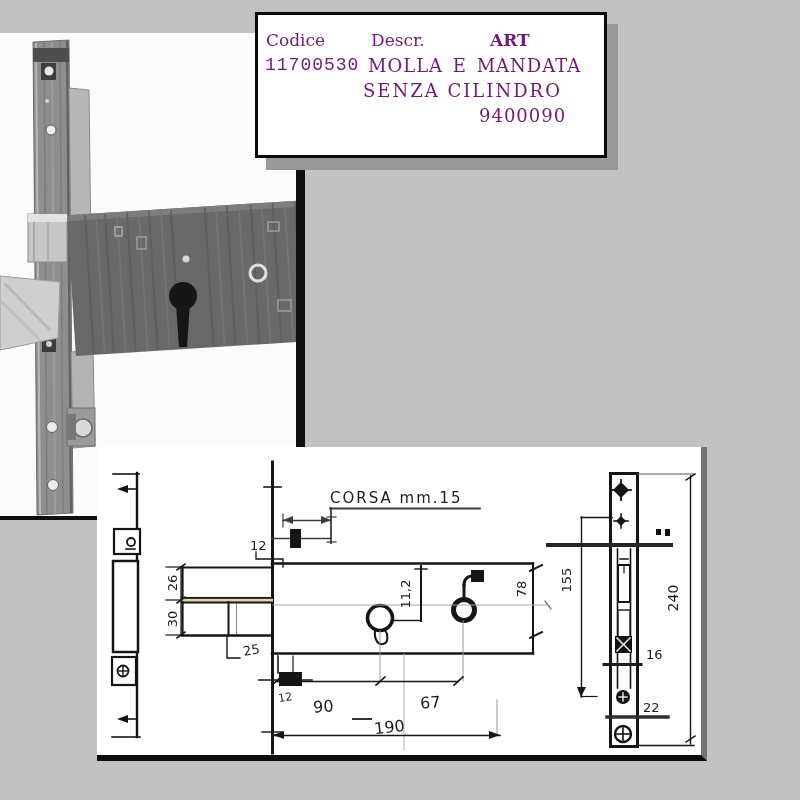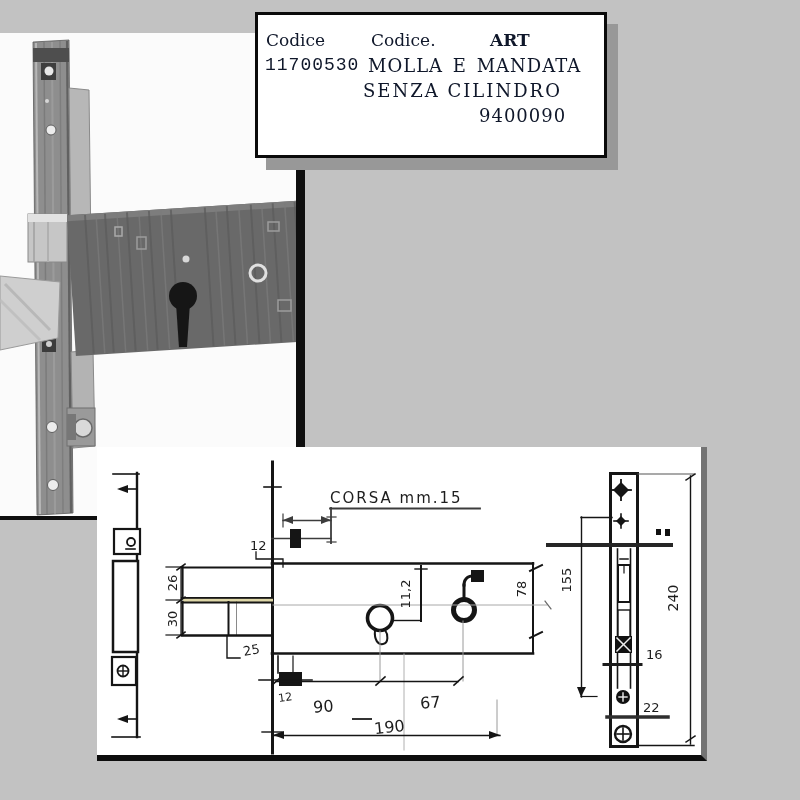--- a/index.html
+++ b/index.html
@@ -3,21 +3,21 @@
 <meta charset="utf-8">
 <style>
   html,body{margin:0;padding:0;}
   .page{position:relative;width:800px;height:800px;background:#c2c2c2;overflow:hidden;
         font-family:"DejaVu Sans",sans-serif;}
   .photo-panel{position:absolute;left:0;top:33px;width:305px;height:487px;background:#fbfbfb;}
   .drawing-panel{position:absolute;left:97px;top:447px;width:604px;height:308px;background:#ffffff;
         border-right:6px solid #737373;border-bottom:6px solid #0d0d0d;}
   .label-card{position:absolute;left:255px;top:12px;width:346px;height:140px;background:#ffffff;
         border:3px solid #0a0a0a;box-shadow:11px 12px 0 #989898;
-        font-family:"DejaVu Serif",serif;color:#0f172a;}
+        font-family:"DejaVu Serif",serif;color:#701a75;}
   .label-card .t{position:absolute;white-space:nowrap;}
   .hdr{font-size:17px;}
   .val{font-size:18px;letter-spacing:1px;}
   svg text{font-family:"DejaVu Sans",sans-serif;fill:#1d1d1d;}
 </style>
 </head>
 <body>
 
 <div class="page">
 
@@ -275,21 +275,21 @@
       </g>
       <text x="571" y="580" font-size="13" text-anchor="middle" transform="rotate(-90 571 580)">155</text>
       <text x="678" y="598" font-size="14" text-anchor="middle" transform="rotate(-90 678 598)">240</text>
       <text x="646" y="659" font-size="13">16</text>
       <text x="643" y="712" font-size="13">22</text>
     </svg>
   </div>
 
   <div class="label-card">
     <span class="t hdr" style="left:8px;top:15px;">Codice</span>
-    <span class="t hdr" style="left:113px;top:15px;">Codice.</span>
+    <span class="t hdr" style="left:113px;top:15px;">Descr.</span>
     <span class="t hdr" style="left:232px;top:15px;font-weight:bold;">ART</span>
     <span class="t val" style="left:7px;top:40px;font-family:Liberation Mono, monospace;">11700530</span>
     <span class="t val" style="left:110px;top:40px;word-spacing:3px;">MOLLA E MANDATA</span>
     <span class="t val" style="left:105px;top:65px;letter-spacing:2px;">SENZA CILINDRO</span>
     <span class="t val" style="left:221px;top:90px;">9400090</span>
   </div>
 
 </div>
 
 </body></html>

